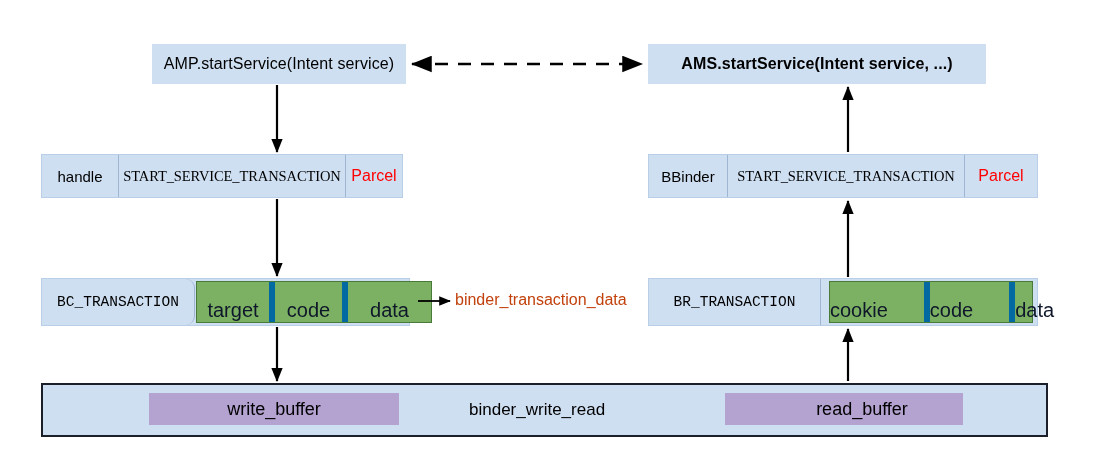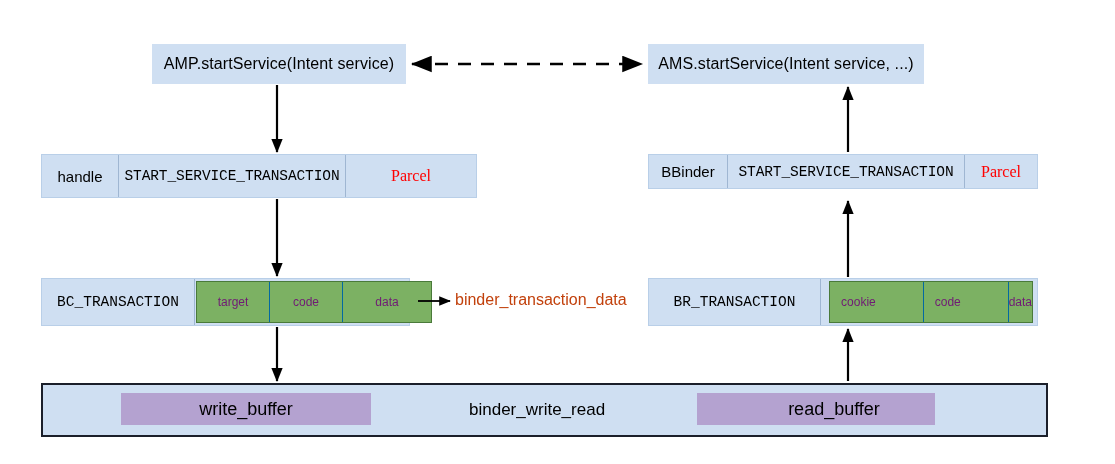--- a/index.html
+++ b/index.html
@@ -45,24 +45,23 @@
     display: flex;
     align-items: center;
     justify-content: center;
     box-sizing: border-box;
     white-space: nowrap;
     color: #000000;
     font-size: 15px;
   }
   .cell + .cell {
     border-left: 1px solid #9fb6d2;
+  }
+  .cell.mono {
     font-family: Liberation Serif, serif;
-  }
-  .cell.mono {
-    font-family: Liberation Mono, monospace;
     font-size: 14.5px;
     letter-spacing: -0.1px;
   }
   .cell.parcel {
     color: #ff0000;
     font-size: 16px;
   }
   
   .cmdrow {
     position: absolute;
@@ -87,47 +86,48 @@
   .greengroup {
     position: absolute;
     display: flex;
     box-sizing: border-box;
     border: 1px solid #4a7a3a;
     background: #7cb163;
     height: 42px;
   }
   .gcell {
     display: flex;
-    align-items: center;
-    justify-content: center;
-    box-sizing: border-box;
-    font-size: 12px;
-    color: #701a75;
+    align-items: flex-end;
+    justify-content: center;
+    box-sizing: border-box;
+    font-size: 20px;
+    color: #0f172a;
     white-space: nowrap;
   }
   .gcell + .gcell {
-    border-left: 1px solid #0369a1;
+    border-left: 6px solid #0369a1;
   }
   
   .bigbar {
     position: absolute;
     box-sizing: border-box;
     background: #cfdff2;
     border: 2px solid #1b1f2a;
   }
   .purple {
     position: absolute;
     box-sizing: border-box;
     background: #b4a2d0;
     display: flex;
     align-items: center;
     justify-content: center;
     font-size: 18px;
     color: #000000;
     white-space: nowrap;
+    margin-left: 28px;
   }
   .barlabel {
     position: absolute;
     font-size: 17px;
     color: #000000;
     white-space: nowrap;
   }
   .sidelabel {
     position: absolute;
     font-size: 16px;
@@ -145,50 +145,50 @@
 </style>
 </head>
 <body>
 
 <div id="canvas">
 
   <div class="box call-box" style="left:152px; top:44px; width:254px; height:40px;">
     <span>AMP.startService(Intent service)</span>
   </div>
 
-  <div class="box call-box" style="left:648px; top:44px; width:276px; height:40px;">
+  <div class="box call-box" style="left:648px; top:44px; width:338px; height:40px;font-weight:bold;">
     <span>AMS.startService(Intent service, ...)</span>
   </div>
 
-  <div class="strip" style="left:41px; top:154px; width:436px; height:44px;">
+  <div class="strip" style="left:41px; top:154px; width:362px; height:44px;">
     <div class="cell" style="width:76px;">
       <span>handle</span>
     </div>
     <div class="cell mono" style="width:227px;">
       <span>START_SERVICE_TRANSACTION</span>
     </div>
     <div class="cell parcel" style="flex:1;">
       <span>Parcel</span>
     </div>
   </div>
 
-  <div class="strip" style="left:648px; top:154px; width:390px; height:35px;">
+  <div class="strip" style="left:648px; top:154px; width:390px; height:44px;">
     <div class="cell" style="width:78px;">
       <span>BBinder</span>
     </div>
     <div class="cell mono" style="width:237px;">
       <span>START_SERVICE_TRANSACTION</span>
     </div>
     <div class="cell parcel" style="flex:1;">
       <span>Parcel</span>
     </div>
   </div>
 
   <div class="cmdrow" style="left:41px; top:278px; width:369px; height:48px;">
-    <div class="cmdlabel" style="width:153px;">
+    <div class="cmdlabel" style="width:153px;border-radius:9px;">
       <span>BC_TRANSACTION</span>
     </div>
     <div class="greengroup" style="left:154px; top:2px; width:236px;">
       <div class="gcell" style="width:72px;">
         <span>target</span>
       </div>
       <div class="gcell" style="width:73px;">
         <span>code</span>
       </div>
       <div class="gcell" style="flex:1;">

